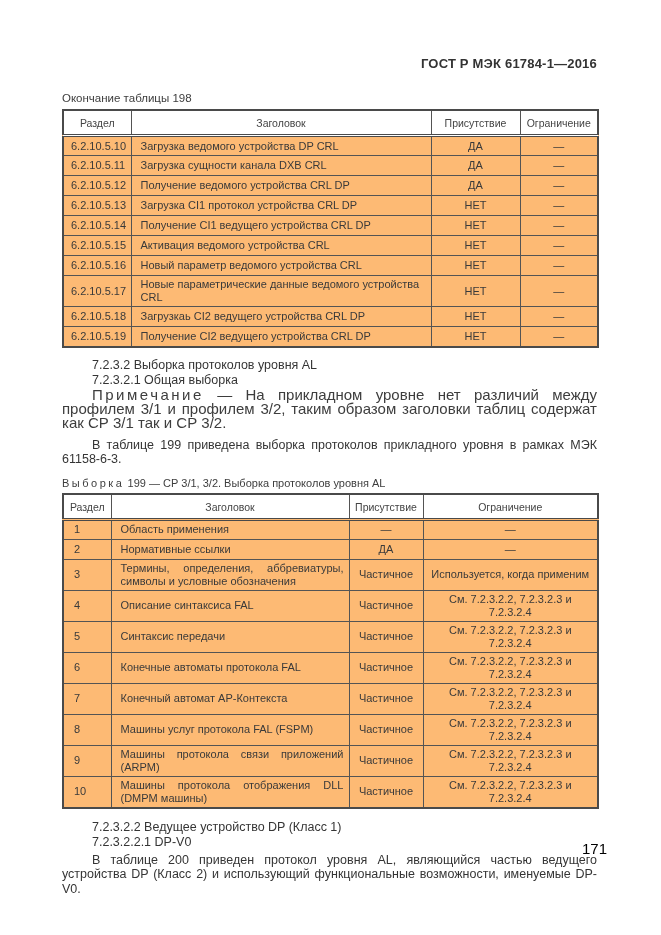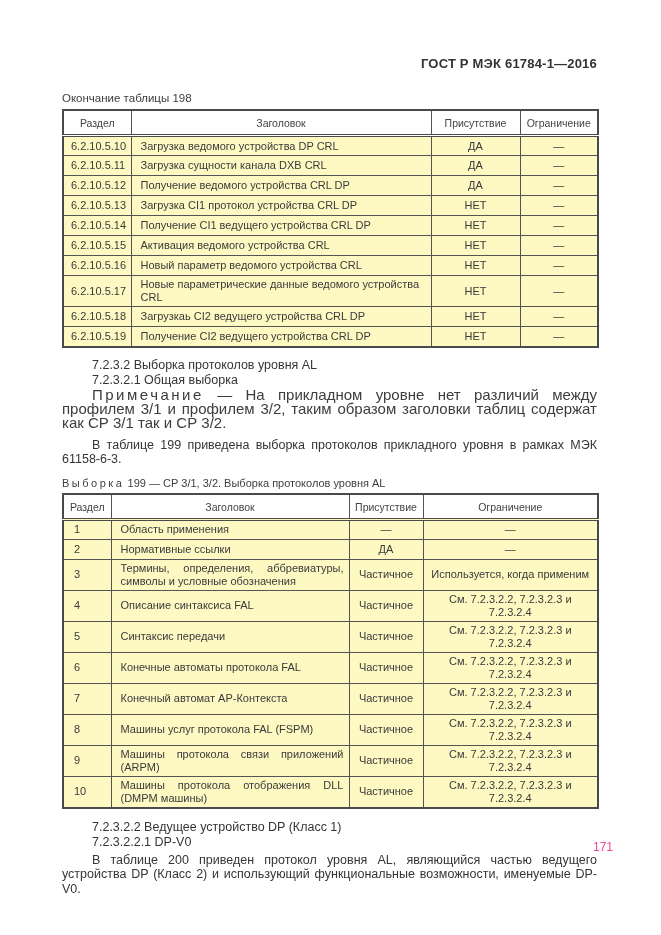--- a/index.html
+++ b/index.html
@@ -11,21 +11,21 @@
   }
   .doc-header {
     text-align:right; font-weight:bold; font-size:13px; color:#333;
     letter-spacing:0.2px;
   }
   .cont-caption {
     margin-top:21px; font-size:11.5px; color:#3d3d3d;
   }
   table {
     border-collapse:collapse; width:535px; table-layout:fixed;
-    font-size:11px; color:#3a3a3a; background:#fef9c3;
+    font-size:11px; color:#3a3a3a; background:#fdba74;
   }
   .t198 { margin-top:5px; }
   .t199 { margin-top:4px; }
   th, td { border:1px solid #545454; }
   table { border:2px solid #4a4a4a; }
   thead th {
     font-weight:normal; font-size:10.5px; color:#444;
     padding:6px 3px 5px; text-align:center;
     border-bottom:3px double #4a4a4a; background:#fff;
   }
@@ -45,21 +45,21 @@
   }
   .note .sp { letter-spacing:2.5px; }
   .para {
     margin-top:8px; font-size:12.5px; line-height:14.5px; color:#353535;
     text-align:justify; text-indent:30px;
   }
   .tbl-caption { margin-top:10px; font-size:11px; color:#3d3d3d; }
   .tbl-caption .sp { letter-spacing:2.5px; }
   .para-bottom { margin-top:3px; }
   .page-number {
-    position:absolute; top:840px; right:48px; font-size:12px; color:#ec4899;
+    position:absolute; top:840px; right:54px; font-size:15px; color:#000000;
   }
 </style>
 </head>
 <body>
 
 <div class="page">
 
   <div class="doc-header">ГОСТ Р МЭК 61784-1—2016</div>
 
   <div class="cont-caption">Окончание таблицы 198</div>

